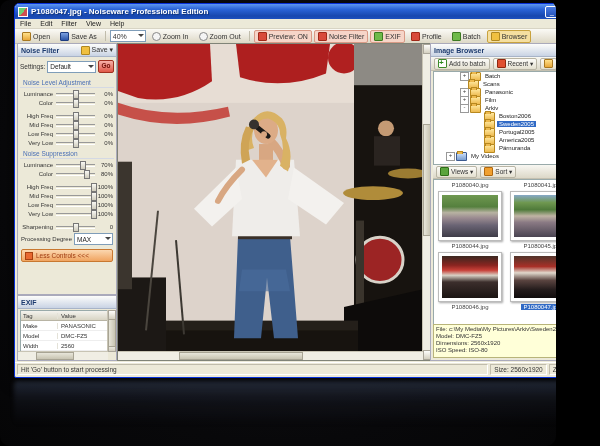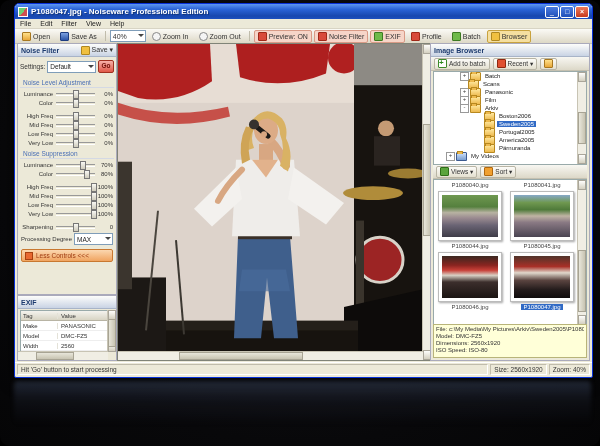--- a/index.html
+++ b/index.html
@@ -1,16 +1,16 @@
 <!DOCTYPE html>
 <html><head>
 <meta charset="utf-8">
 <style>
   html,body{margin:0;padding:0;background:#000;}
-  #stage{position:relative;width:600px;height:446px;background:radial-gradient(ellipse at 50% 40%,#14141a 0%,#08080a 70%,#050506 100%);border-radius:10px;overflow:hidden;font-family:"Liberation Sans",sans-serif;}
+  #stage{position:relative;width:556px;height:446px;background:radial-gradient(ellipse at 50% 40%,#14141a 0%,#08080a 70%,#050506 100%);border-radius:10px;overflow:hidden;font-family:"Liberation Sans",sans-serif;}
   .win{position:absolute;left:14px;top:3px;width:577px;height:373px;background:#ece9d8;border:1px solid #0831d9;border-radius:5px 5px 2px 2px;box-shadow:0 4px 14px rgba(0,0,0,.8);overflow:hidden;}
   
   .titlebar{position:absolute;left:0;top:0;right:0;height:15px;background:linear-gradient(180deg,#5e96f0 0%,#2a64d8 35%,#1747ae 80%,#1c50c0 100%);display:flex;align-items:center;padding:0 3px;border-radius:4px 4px 0 0;}
   .title-ico{width:8px;height:8px;background:linear-gradient(135deg,#6fd06f 50%,#d05050 50%);border:1px solid #fff;margin-right:3px;flex:none;}
   .title-text{color:#fff;font-size:8px;font-weight:bold;text-shadow:1px 1px 1px #10306e;white-space:nowrap;overflow:hidden;flex:1;}
   .winbtns{display:flex;gap:1px;flex:none;}
   .wbtn{width:12px;height:10px;border:1px solid #fff;border-radius:2px;font-size:7px;line-height:9px;text-align:center;color:#fff;}
   .wbtn.min{background:linear-gradient(#4a7ae0,#2150b8);}
   .wbtn.min::after{content:"_";}
   .wbtn.max{background:linear-gradient(#4a7ae0,#2150b8);}

